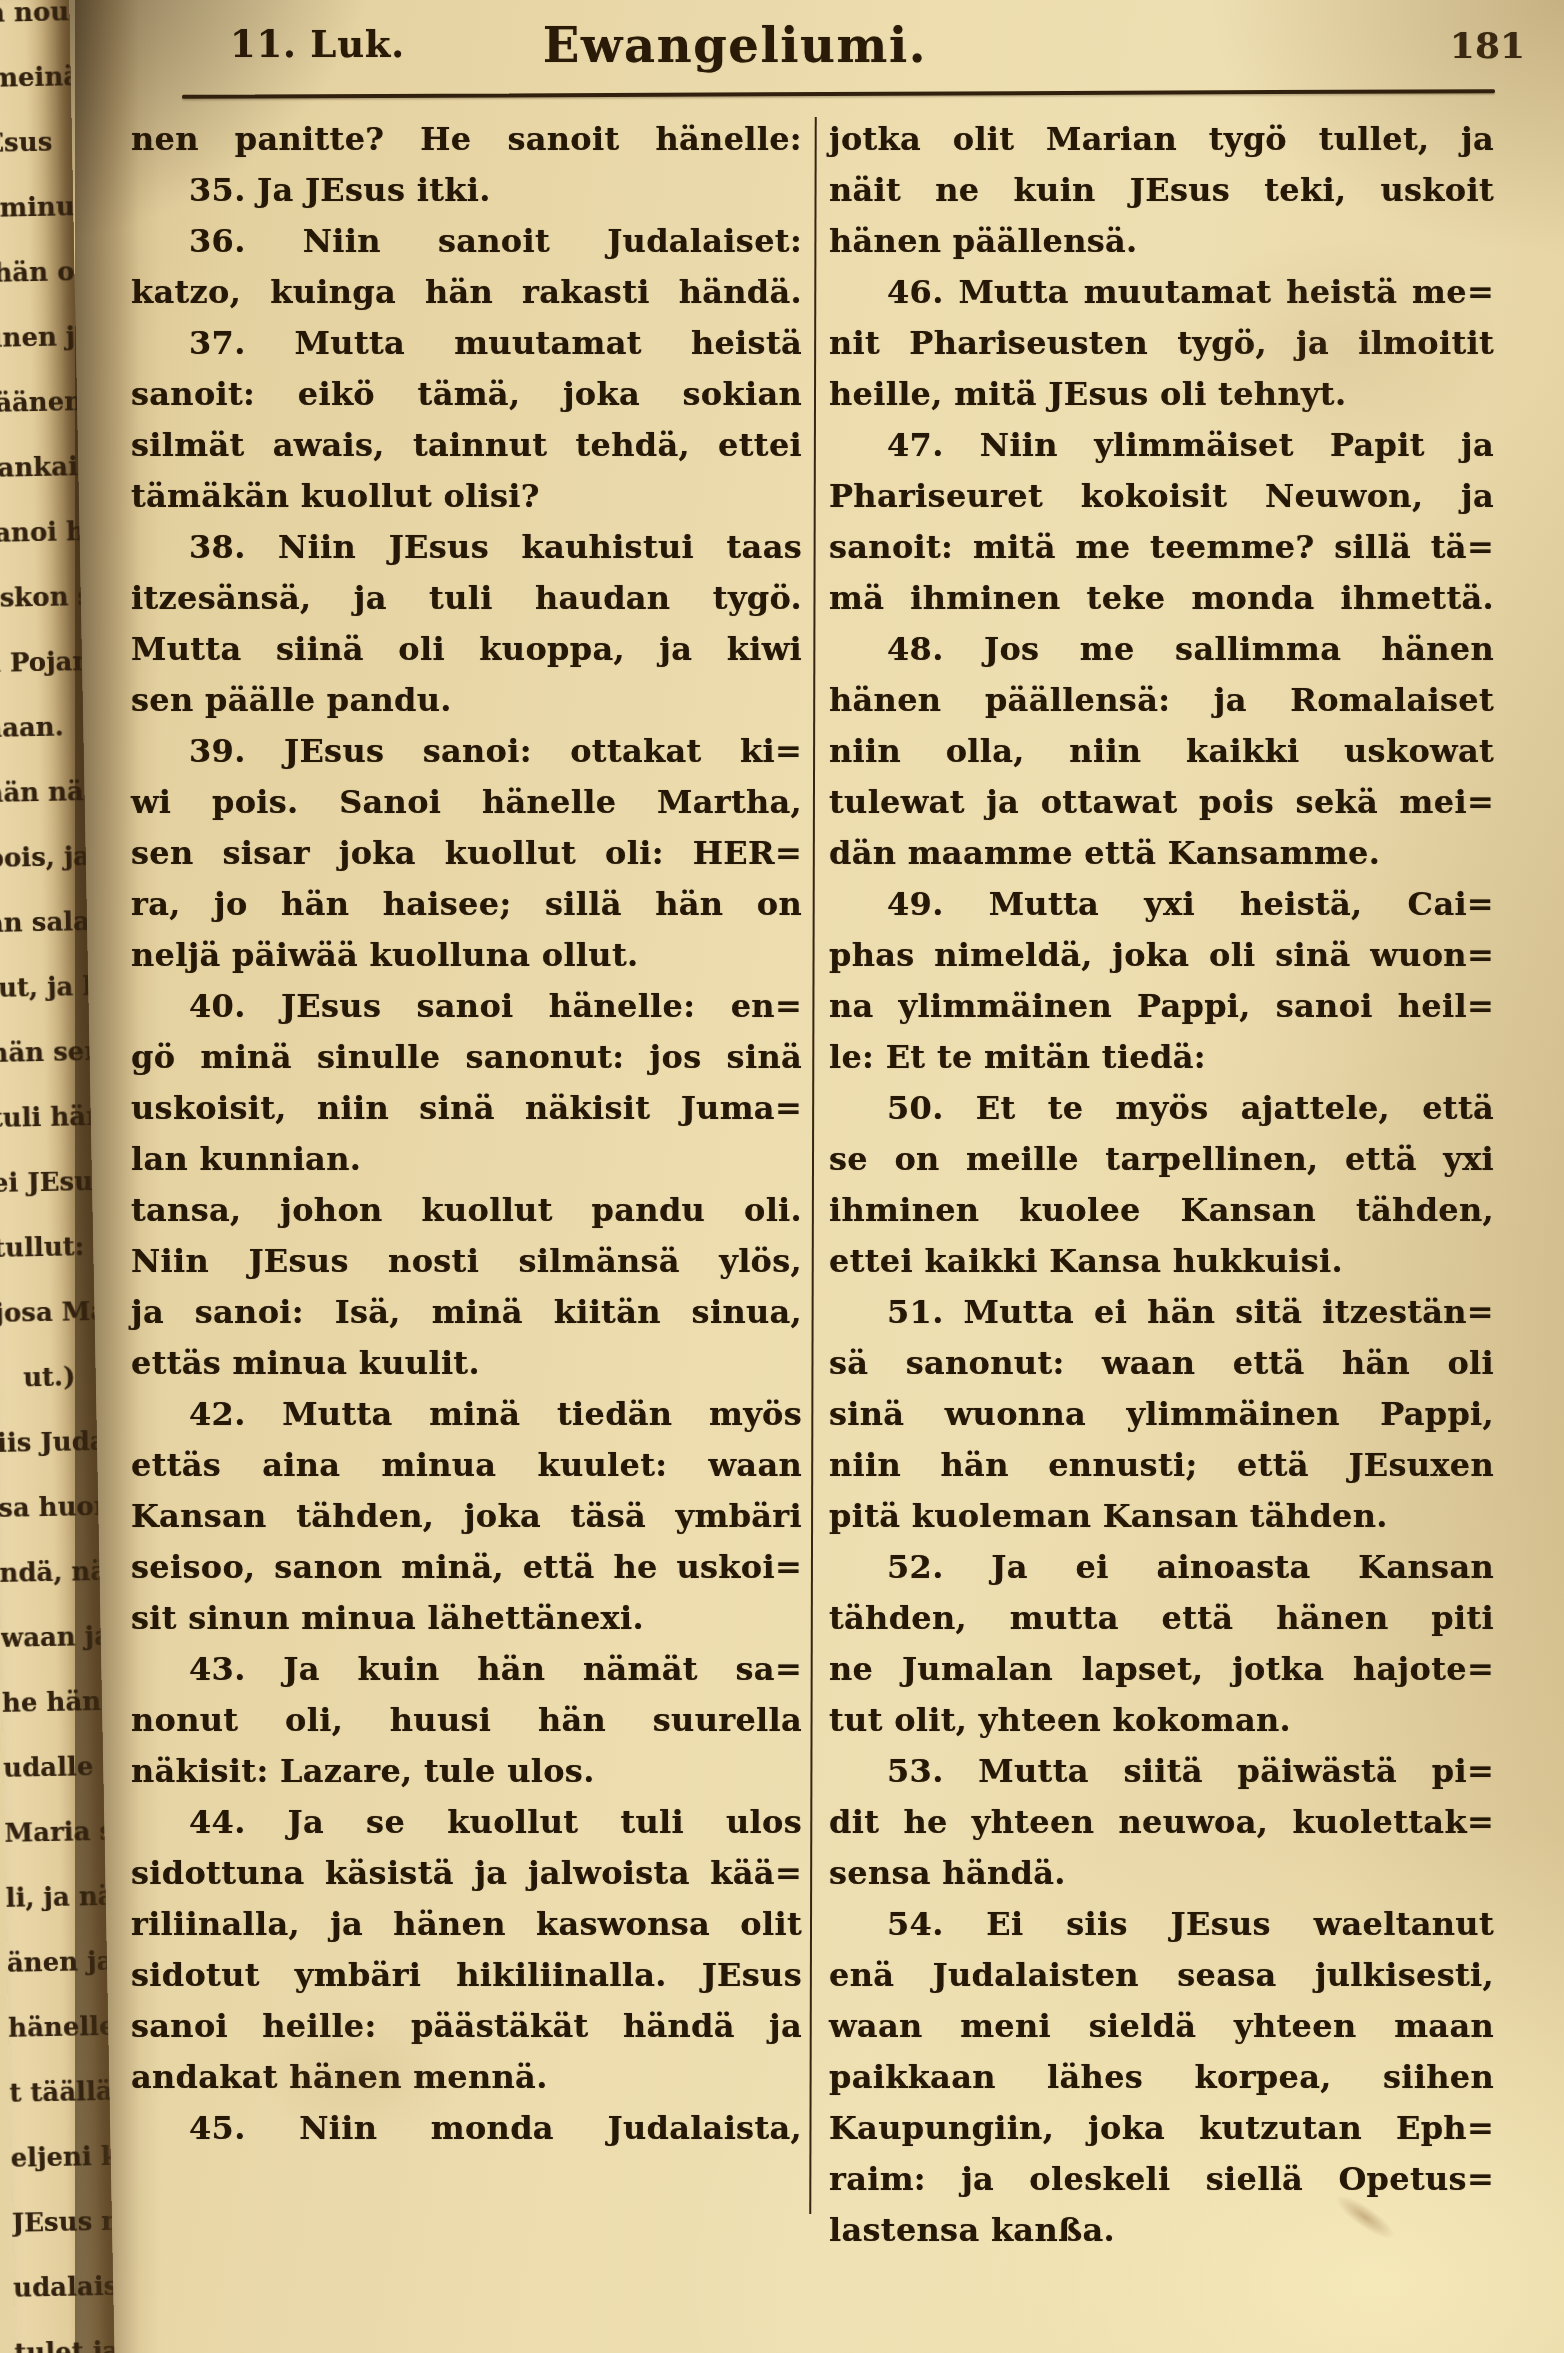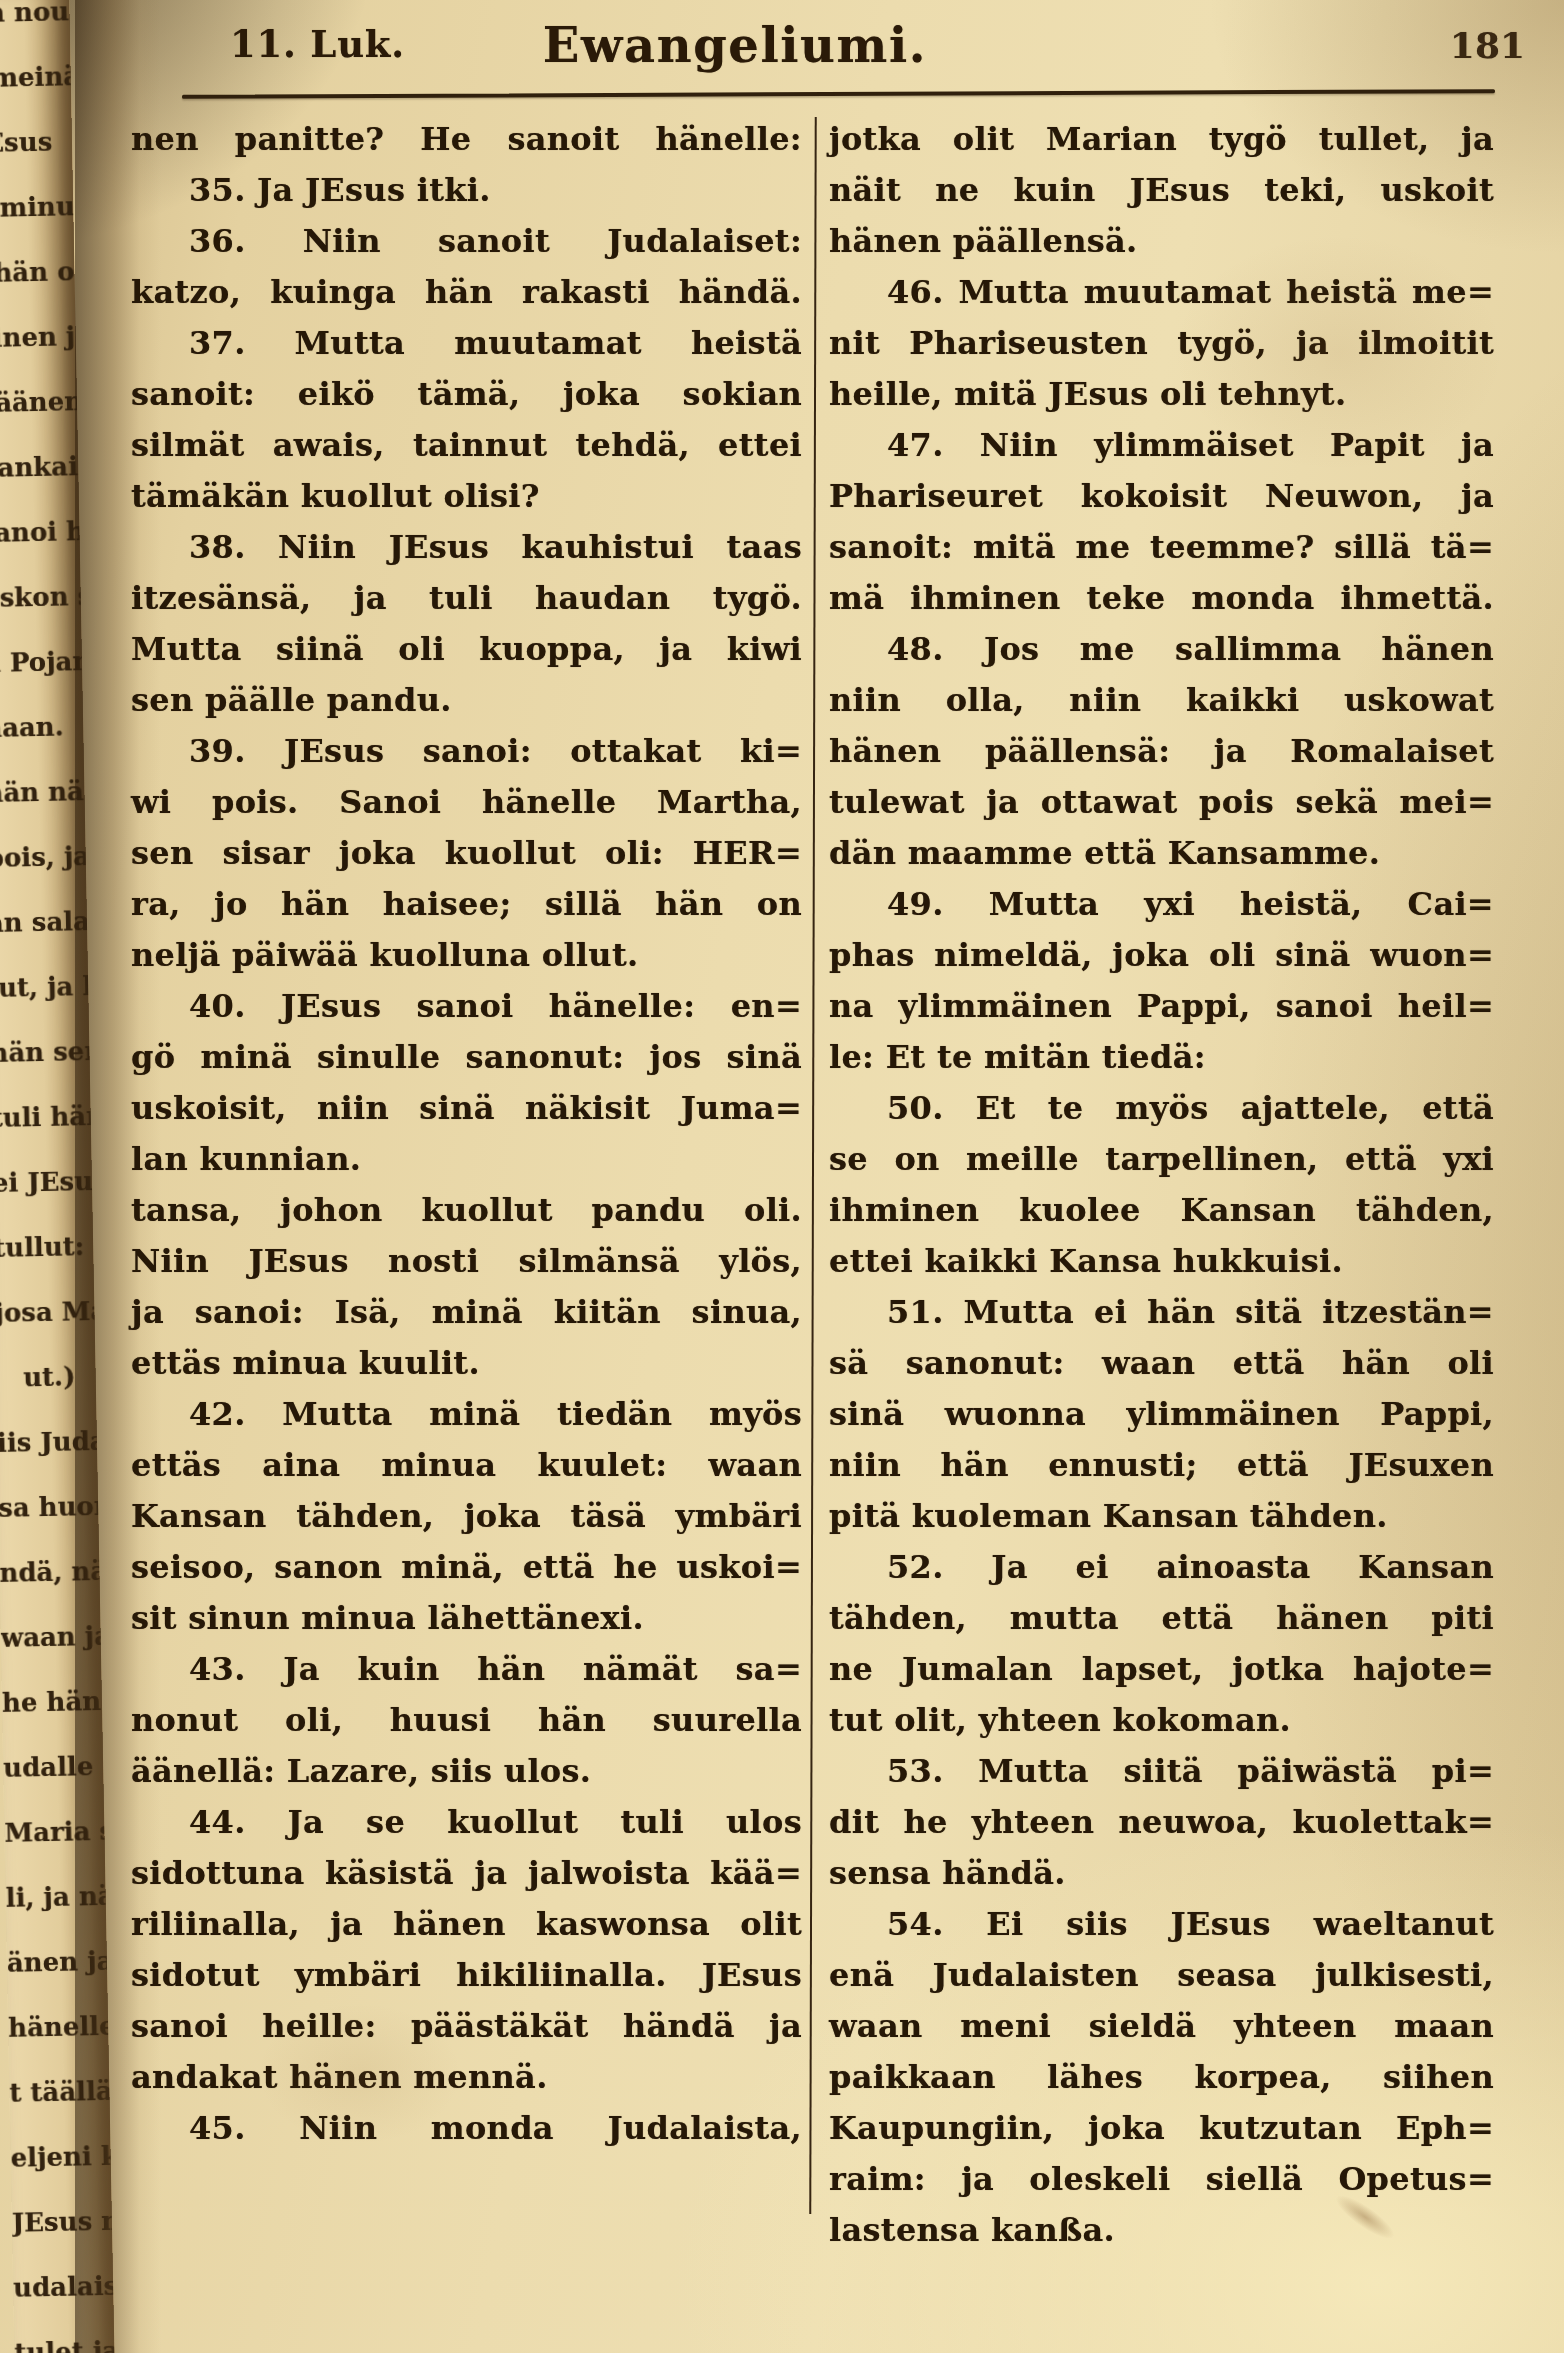--- a/index.html
+++ b/index.html
@@ -144,21 +144,21 @@
       <div class="line just">Niin JEsus nosti silmänsä ylös,</div>
       <div class="line just">ja sanoi: Isä, minä kiitän sinua,</div>
       <div class="line">ettäs minua kuulit.</div>
       <div class="line indent just">42. Mutta minä tiedän myös</div>
       <div class="line just">ettäs aina minua kuulet: waan</div>
       <div class="line just">Kansan tähden, joka täsä ymbäri</div>
       <div class="line just">seisoo, sanon minä, että he uskoi=</div>
       <div class="line">sit sinun minua lähettänexi.</div>
       <div class="line indent just">43. Ja kuin hän nämät sa=</div>
       <div class="line just">nonut oli, huusi hän suurella</div>
-      <div class="line">äänellä: Lazare, siis ulos.</div>
+      <div class="line">näkisit: Lazare, tule ulos.</div>
       <div class="line indent just">44. Ja se kuollut tuli ulos</div>
       <div class="line just">sidottuna käsistä ja jalwoista kää=</div>
       <div class="line just">riliinalla, ja hänen kaswonsa olit</div>
       <div class="line just">sidotut ymbäri hikiliinalla. JEsus</div>
       <div class="line just">sanoi heille: päästäkät händä ja</div>
       <div class="line">andakat hänen mennä.</div>
       <div class="line indent just">45. Niin monda Judalaista,</div>
     </div>
   <div class="column-divider"></div>
   <div class="col col-right">
@@ -166,22 +166,22 @@
       <div class="line just">näit ne kuin JEsus teki, uskoit</div>
       <div class="line">hänen päällensä.</div>
       <div class="line indent just">46. Mutta muutamat heistä me=</div>
       <div class="line just">nit Phariseusten tygö, ja ilmoitit</div>
       <div class="line">heille, mitä JEsus oli tehnyt.</div>
       <div class="line indent just">47. Niin ylimmäiset Papit ja</div>
       <div class="line just">Phariseuret kokoisit Neuwon, ja</div>
       <div class="line just">sanoit: mitä me teemme? sillä tä=</div>
       <div class="line just">mä ihminen teke monda ihmettä.</div>
       <div class="line indent just">48. Jos me sallimma hänen</div>
+      <div class="line just">hänen päällensä: ja Romalaiset</div>
       <div class="line just">niin olla, niin kaikki uskowat</div>
-      <div class="line just">hänen päällensä: ja Romalaiset</div>
       <div class="line just">tulewat ja ottawat pois sekä mei=</div>
       <div class="line">dän maamme että Kansamme.</div>
       <div class="line indent just">49. Mutta yxi heistä, Cai=</div>
       <div class="line just">phas nimeldä, joka oli sinä wuon=</div>
       <div class="line just">na ylimmäinen Pappi, sanoi heil=</div>
       <div class="line">le: Et te mitän tiedä:</div>
       <div class="line indent just">50. Et te myös ajattele, että</div>
       <div class="line just">se on meille tarpellinen, että yxi</div>
       <div class="line just">ihminen kuolee Kansan tähden,</div>
       <div class="line">ettei kaikki Kansa hukkuisi.</div>

